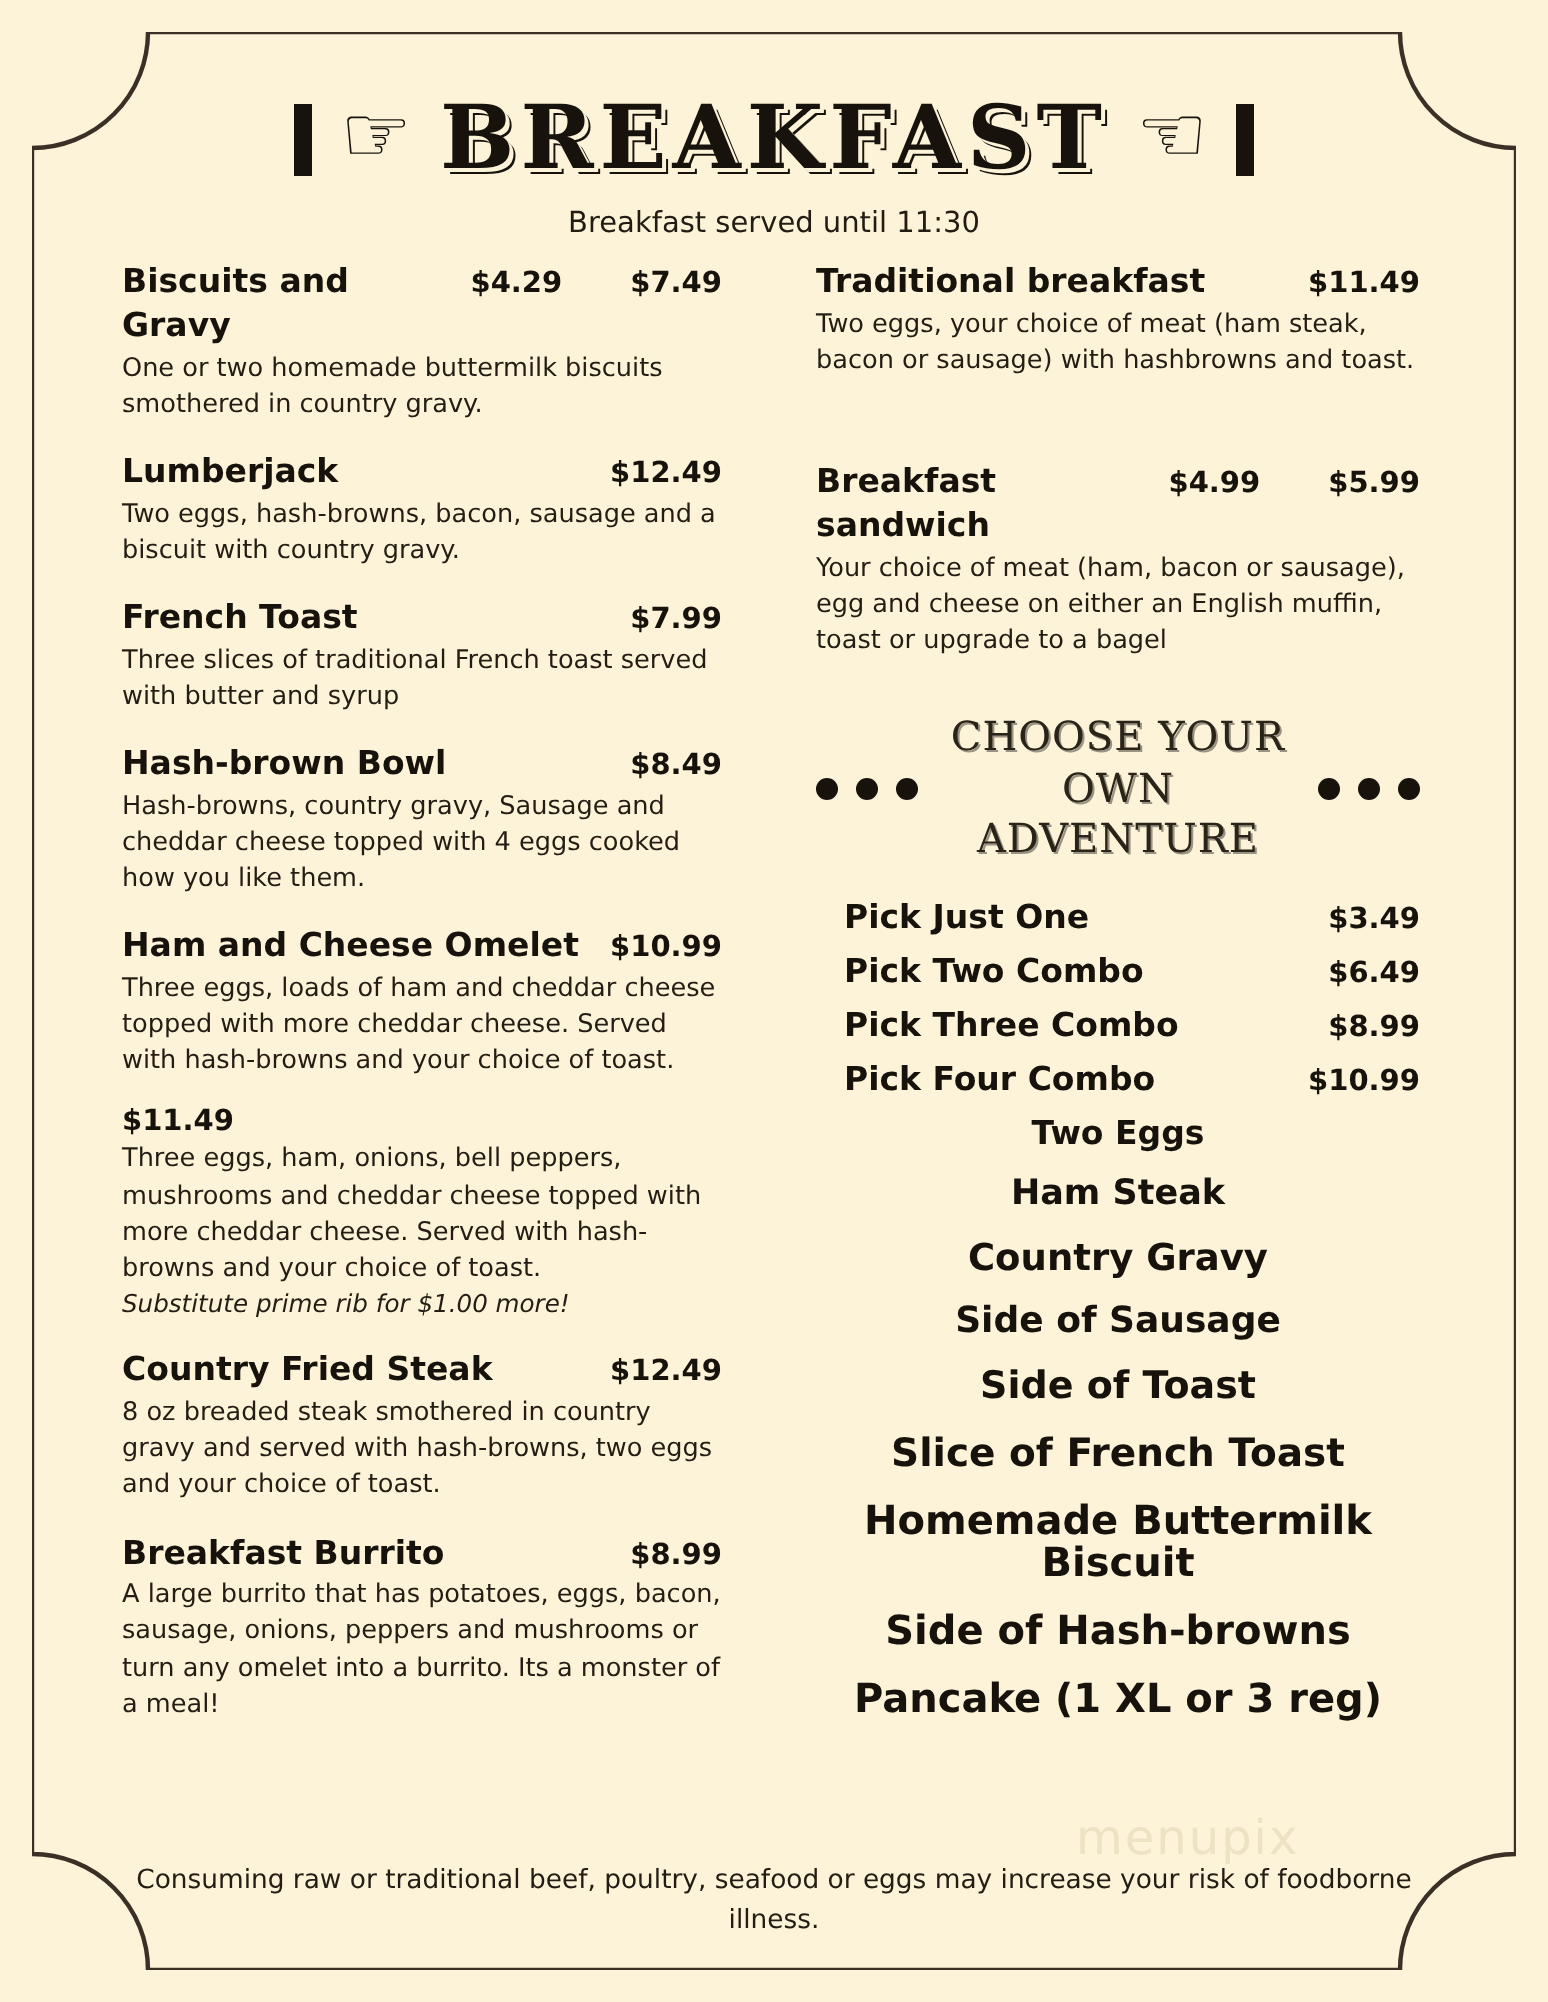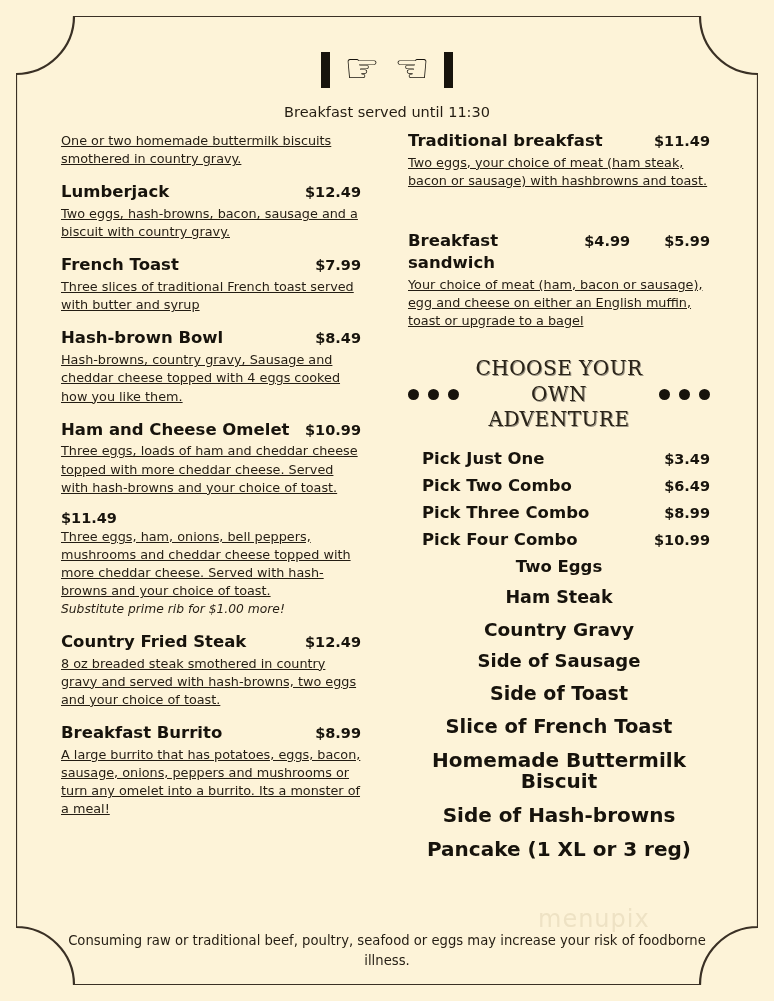--- a/index.html
+++ b/index.html
@@ -111,21 +111,20 @@
     font-size: 14.5px;
     font-weight: bold;
     color: #17130c;
     text-align: right;
   }
   .item-desc {
     font-size: 12.8px;
     line-height: 1.42;
     color: #241d13;
     margin-top: 2px;
-    text-decoration: underline;
   }
   .item-note {
     font-size: 12.3px;
     font-style: italic;
     line-height: 1.4;
     color: #241d13;
   }
 
   
   .item.gap-lg { margin-bottom: 40px; }
@@ -216,29 +215,37 @@
   <div class="frame">
     <svg width="742" height="969" viewBox="0 0 742 969" fill="none">
       <path d="M 0,58 A 58,58 0 0 0 58,0 L 684,0 A 58,58 0 0 0 742,58 L 742,911 A 58,58 0 0 0 684,969 L 58,969 A 58,58 0 0 0 0,911 Z" stroke="#3a3025" stroke-width="2.2" fill="none"></path>
     </svg>
   </div>
 
   <div class="header">
     <div class="title-row">
       <div class="bar"></div>
       <span class="manicule">☞</span>
+      <div class="title-text">BREAKFAST</div>
       <span class="manicule right">☞</span>
       <div class="bar"></div>
     </div>
     <div class="subtitle">Breakfast served until 11:30</div>
   </div>
 
   <div class="col col-left">
 
     <div class="item">
+      <div class="item-head">
+        <div class="item-name">Biscuits and Gravy</div>
+        <div class="prices">
+          <div class="price">$4.29</div>
+          <div class="price">$7.49</div>
+        </div>
+      </div>
       <div class="item-desc">One or two homemade buttermilk biscuits smothered in country gravy.</div>
     </div>
 
     <div class="item">
       <div class="item-head">
         <div class="item-name">Lumberjack</div>
         <div class="prices">
           <div class="price">$12.49</div>
         </div>
       </div>

